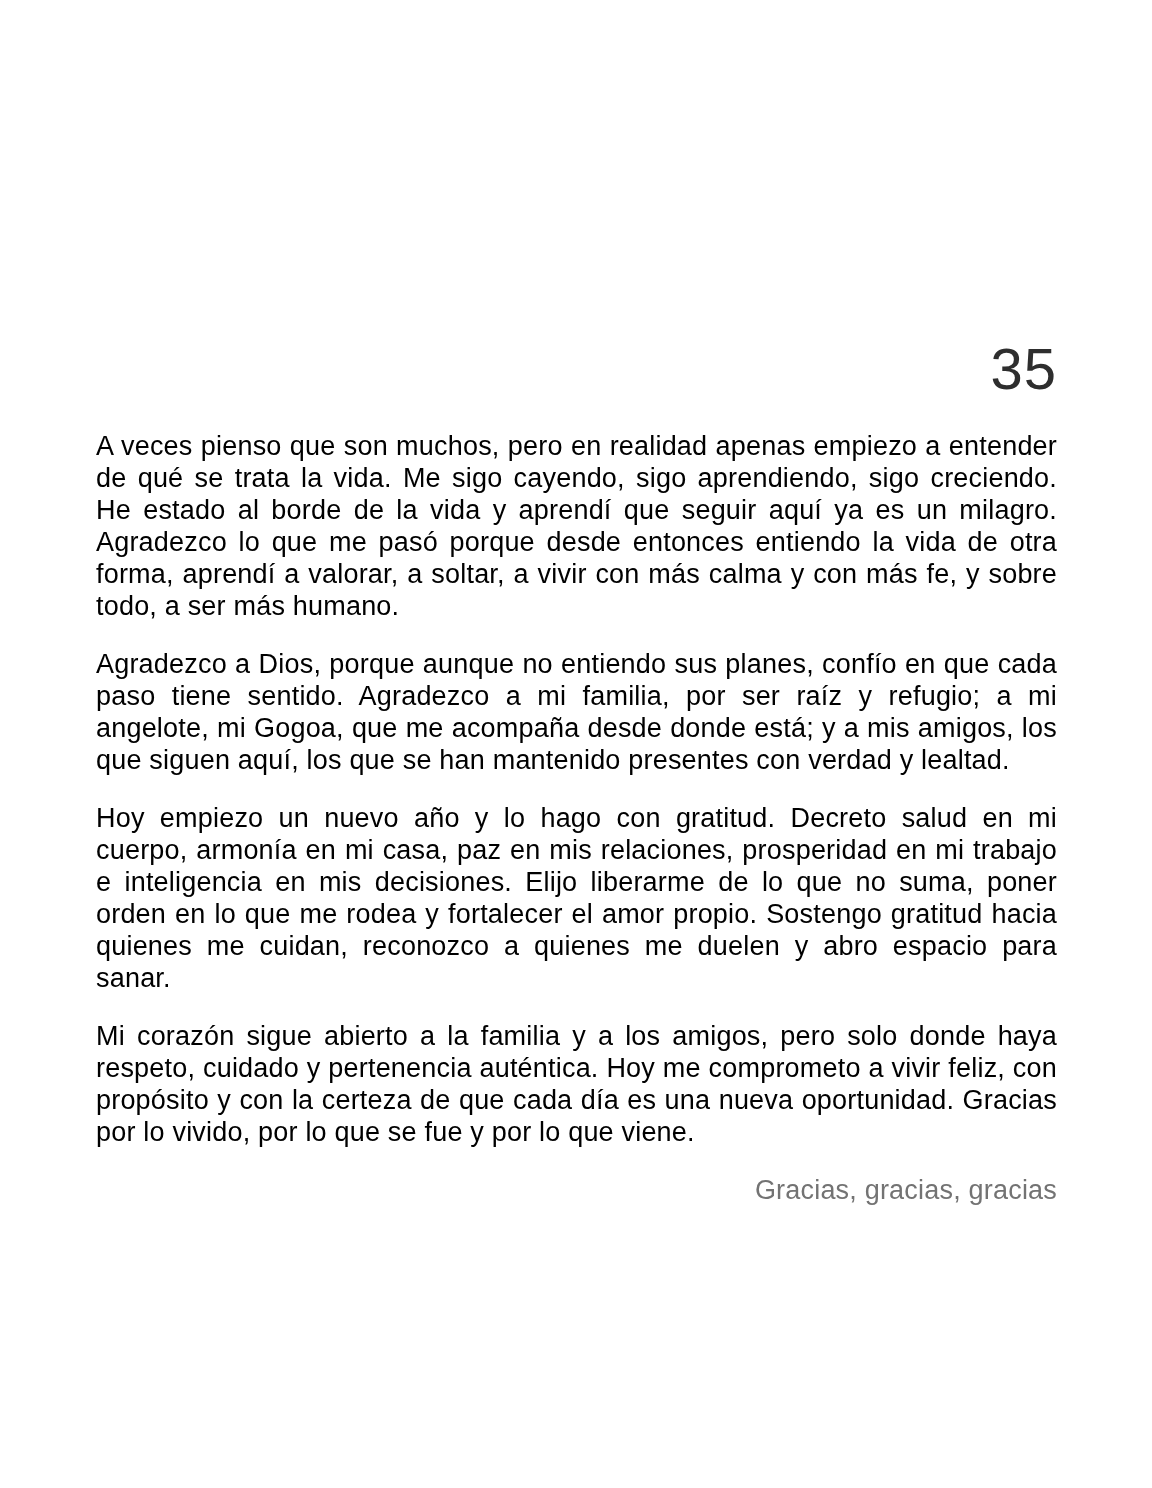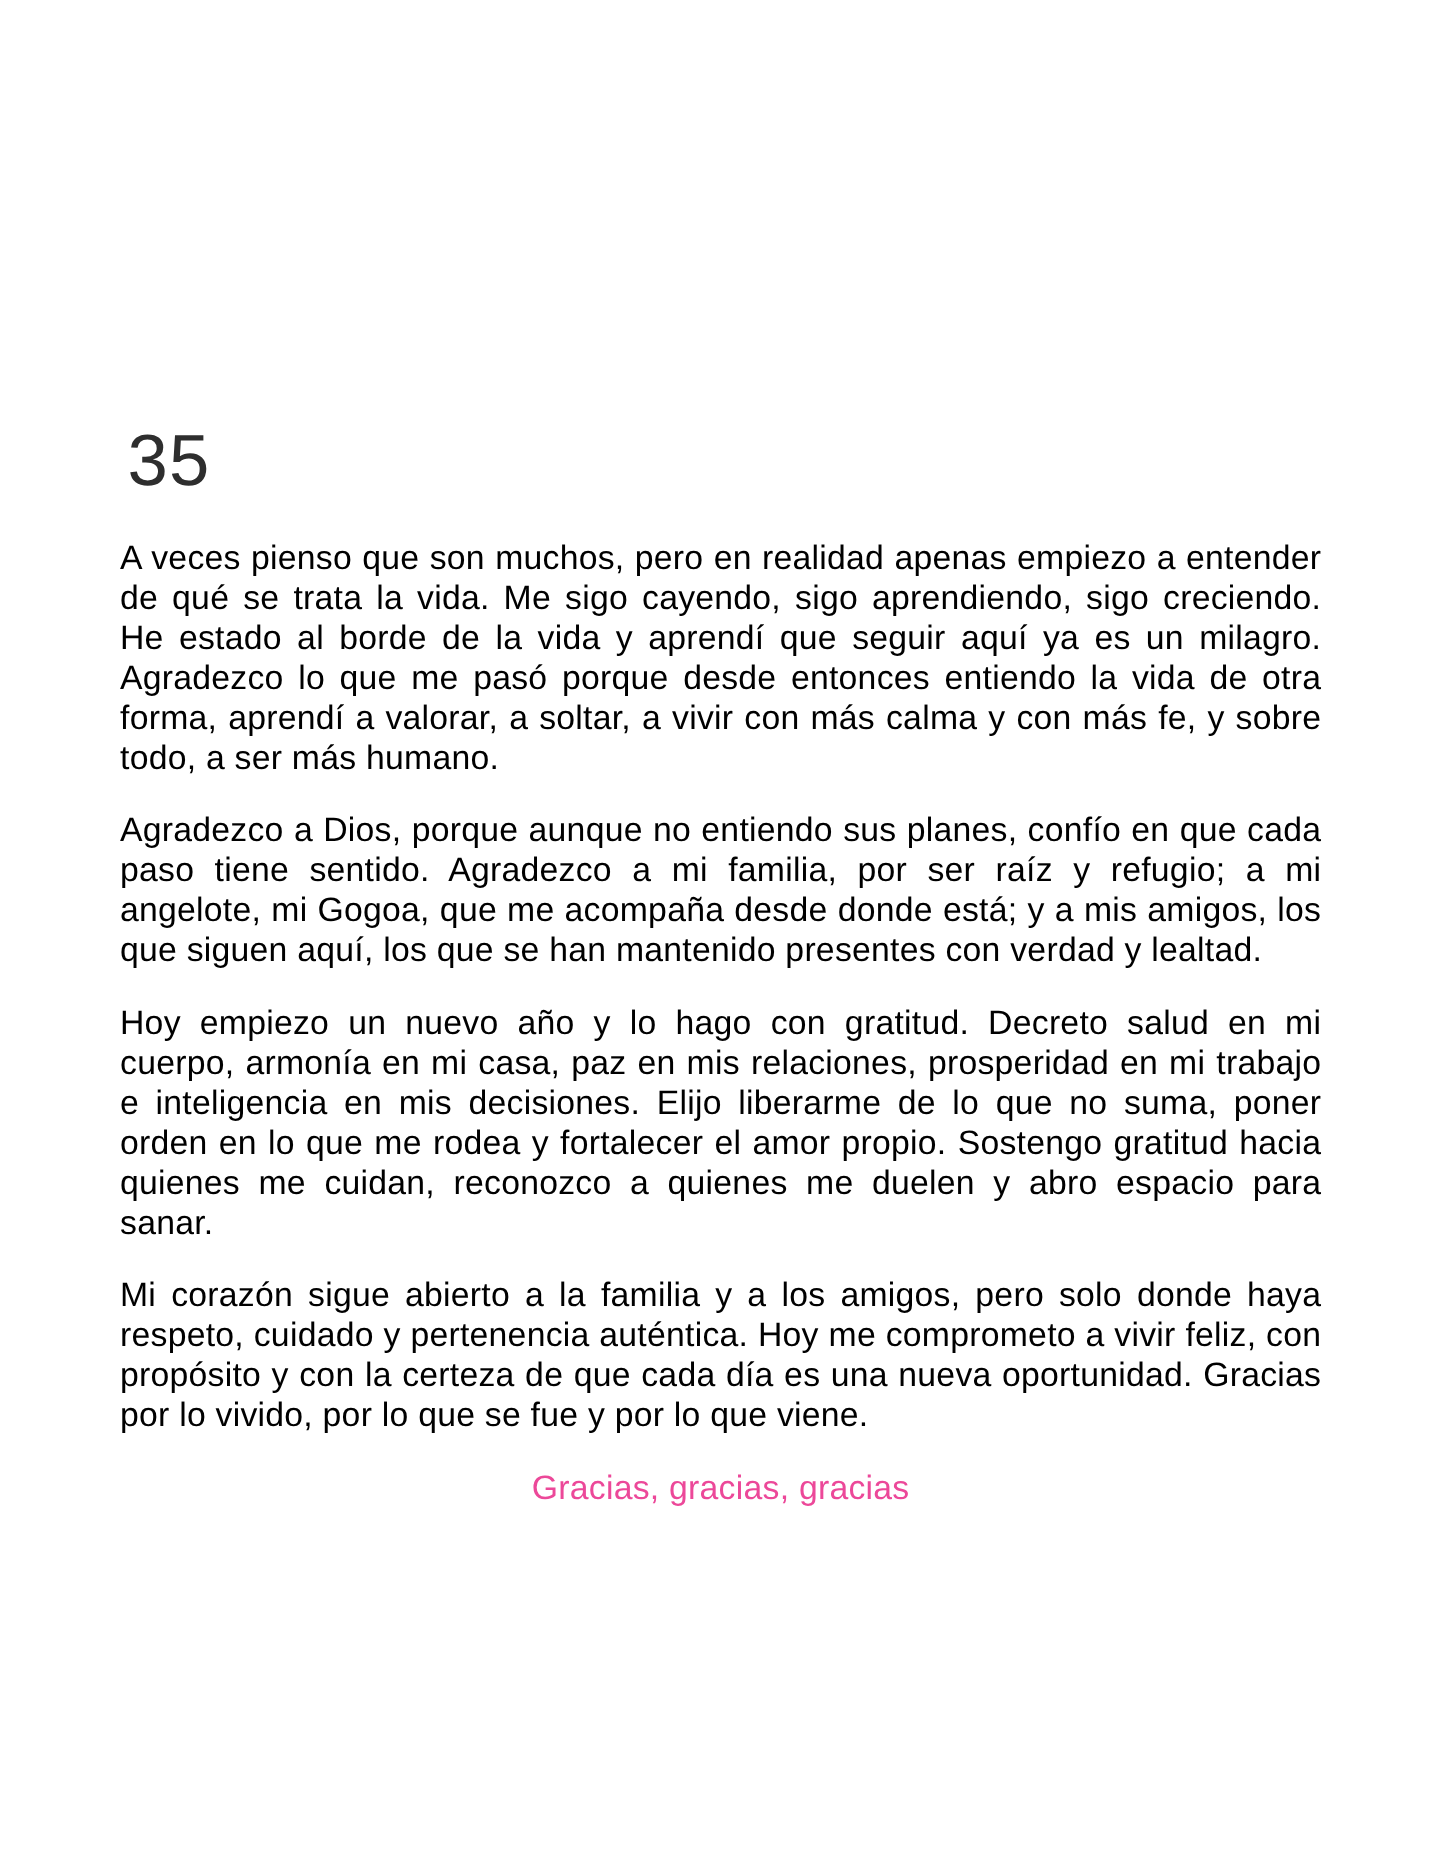--- a/index.html
+++ b/index.html
@@ -21,35 +21,36 @@
     padding: 340px 95px 0 96px;
     overflow: hidden;
   }
   .chapter-number {
     font-size: 58px;
     font-weight: 300;
     line-height: 1;
     color: #2e2e2e;
     letter-spacing: 1px;
     margin: 0 0 32px 6px;
+    text-align: right;
   }
   .body-paragraph {
     font-size: 27px;
     line-height: 32px;
     letter-spacing: 0.2px;
     color: #000000;
     text-align: justify;
     margin: 0 0 26px 0;
   }
   .closing-line {
     font-size: 27px;
     line-height: 32px;
     letter-spacing: 0.2px;
-    color: #ec4899;
-    text-align: center;
+    color: #737373;
+    text-align: right;
     margin: 0;
   }
 </style>
 </head>
 <body>
 
 <div class="document-page">
   <h1 class="chapter-number">35</h1>
 
   <p class="body-paragraph">A veces pienso que son muchos, pero en realidad apenas empiezo a entender de qué se trata la vida. Me sigo cayendo, sigo aprendiendo, sigo creciendo. He estado al borde de la vida y aprendí que seguir aquí ya es un milagro. Agradezco lo que me pasó porque desde entonces entiendo la vida de otra forma, aprendí a valorar, a soltar, a vivir con más calma y con más fe, y sobre todo, a ser más humano.</p>

